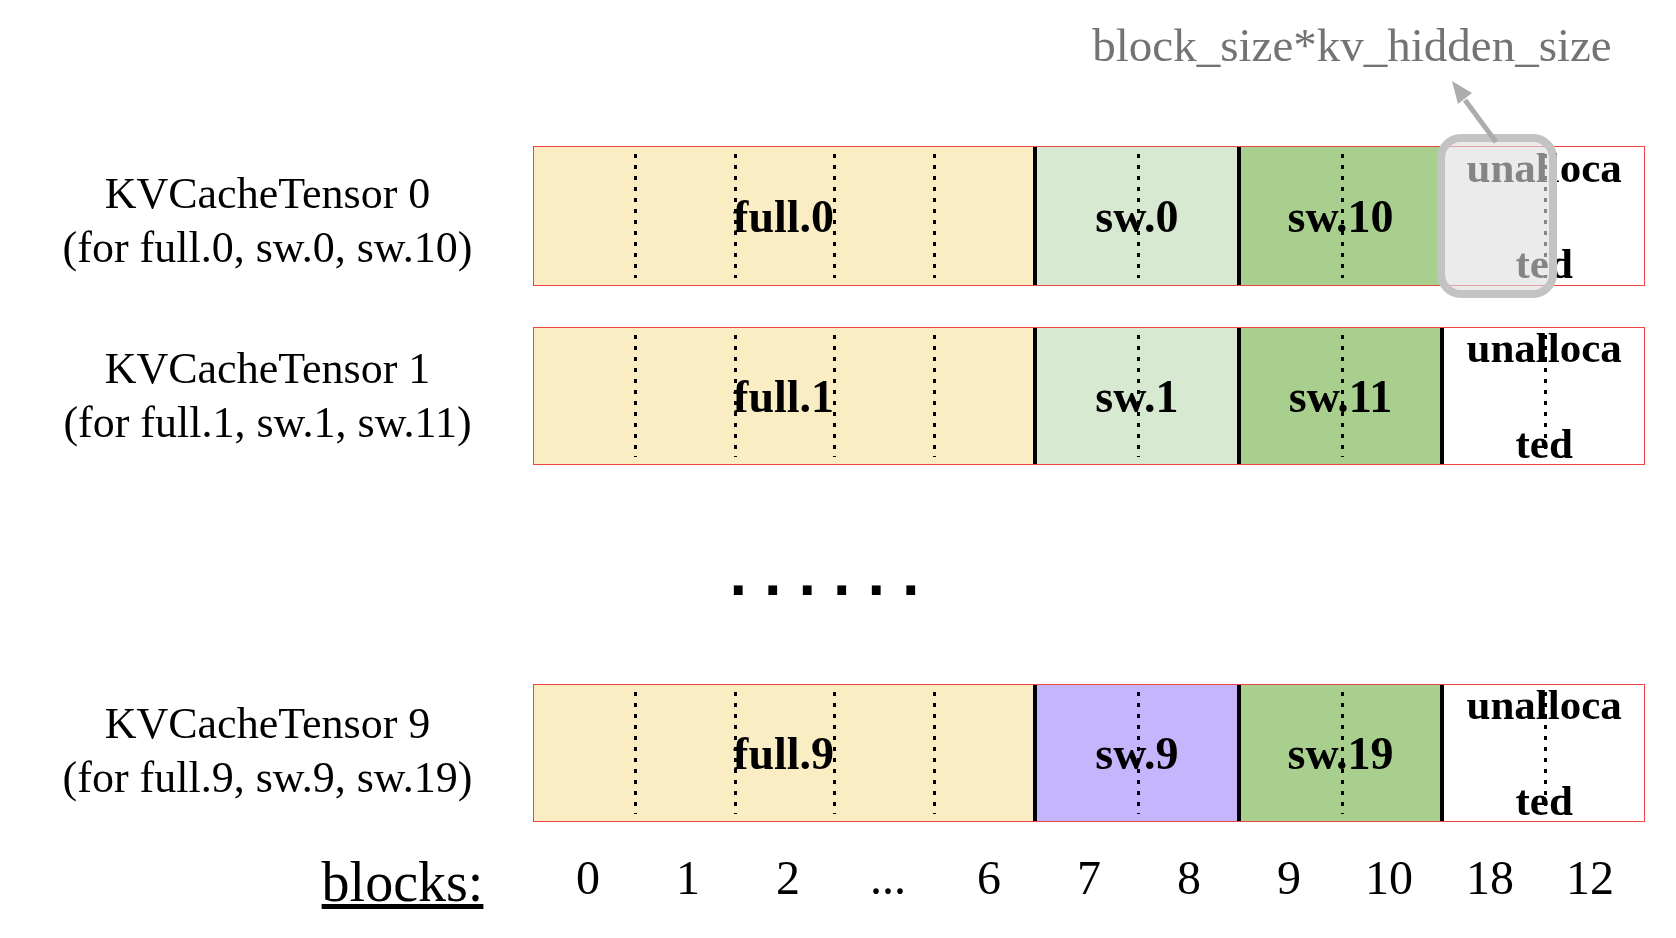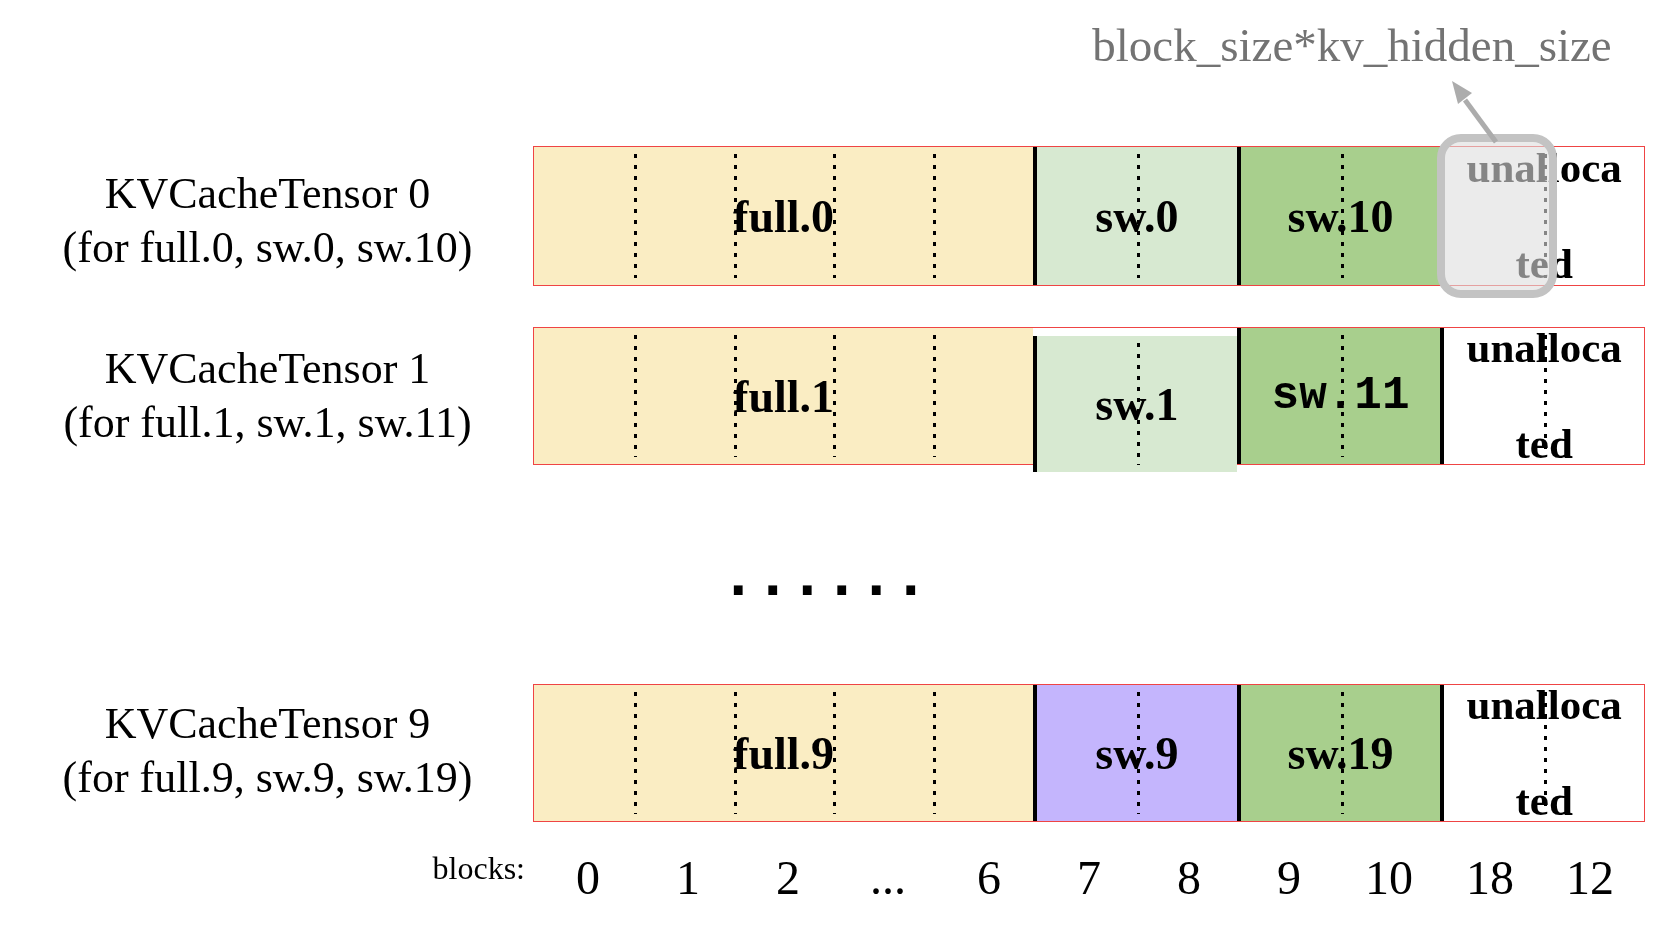--- a/index.html
+++ b/index.html
@@ -46,21 +46,21 @@
   
   .mid-ellipsis{
     position:absolute;left:722px;top:538px;width:220px;height:70px;
     font-family:"DejaVu Sans Mono","Liberation Mono",monospace;
     font-weight:bold;font-size:54px;letter-spacing:2px;color:#000;
     display:flex;align-items:flex-end;
   }
   
   .axis-word{
     position:absolute;left:280px;top:850px;width:245px;
-    text-align:right;font-size:32px;color:#000;
+    text-align:center;font-size:56px;color:#000;text-decoration:underline;
   }
   .tick{
     position:absolute;top:850px;width:100px;
     text-align:center;font-size:48px;color:#000;
   }
   
   .annotation{
     position:absolute;left:1057px;top:18px;width:590px;
     text-align:center;font-size:47px;color:#737373;white-space:nowrap;
   }
@@ -138,28 +138,28 @@
     <div class="segment" style="flex: 5 1 0%; background: rgb(250, 237, 195);">
       <div class="seg-cells">
         <div class="cell"></div>
           <div class="cell"></div>
           <div class="cell"></div>
           <div class="cell"></div>
           <div class="cell"></div>
       </div>
       <div class="seg-label">full.1</div>
     </div>
-    <div class="segment" style="flex: 2 1 0%; background: rgb(215, 233, 209); margin-top: 8px;">
+    <div class="segment" style="flex: 2 1 0%; background: rgb(215, 233, 209);">
       <div class="seg-cells">
           <div class="cell"></div>
           <div class="cell"></div>
         </div>
       <div class="seg-label">sw.1</div>
     </div>
-    <div class="segment" style="flex: 2 1 0%; background: rgb(168, 207, 141); font-family: Liberation Mono, monospace;">
+    <div class="segment" style="flex: 2 1 0%; background: rgb(168, 207, 141);">
       <div class="seg-cells">
           <div class="cell"></div>
           <div class="cell"></div>
         </div>
       <div class="seg-label">sw.11</div>
     </div>
     <div class="segment" style="flex: 2 1 0%; background: rgb(255, 255, 255);">
       <div class="seg-cells">
           <div class="cell"></div>
           <div class="cell"></div>

